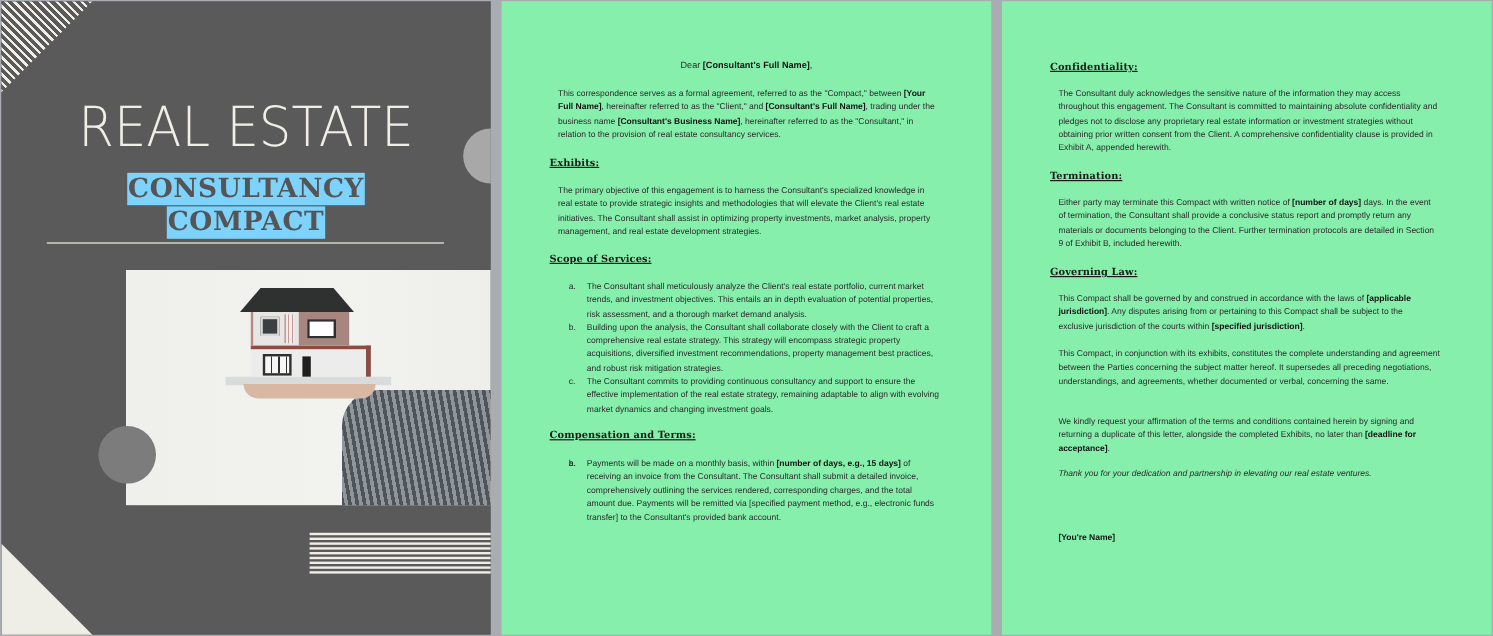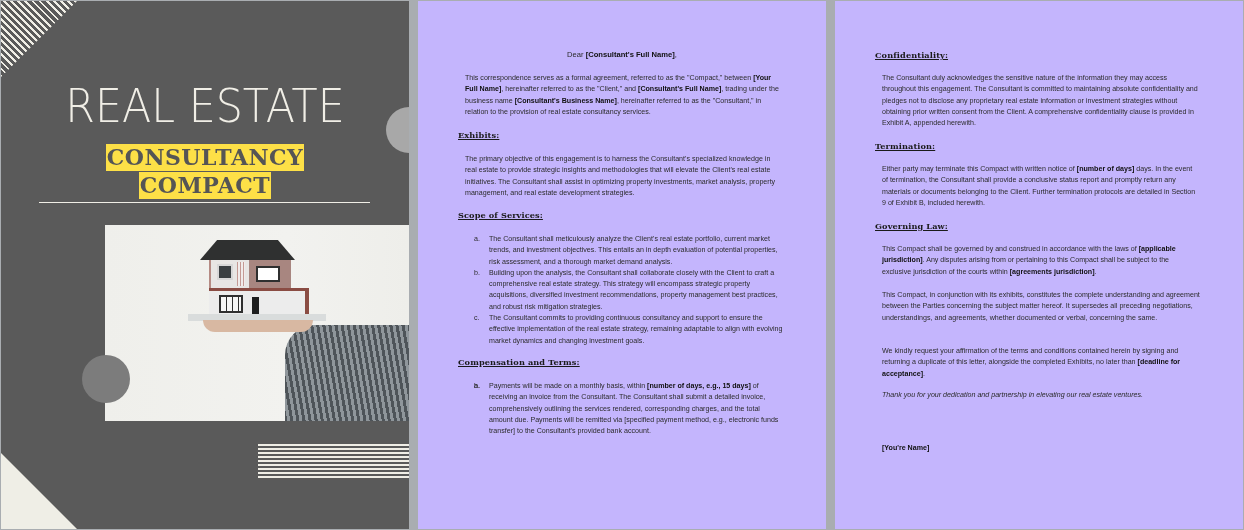--- a/index.html
+++ b/index.html
@@ -1,21 +1,21 @@
 <!DOCTYPE html>
 <html><head>
 <meta charset="utf-8">
 <style>
   * { box-sizing: border-box; margin: 0; padding: 0; }
   html, body { width: 1244px; height: 530px; overflow: hidden; background: #a3a7ab; }
   body { position: relative; font-family: "Liberation Sans", sans-serif; }
 
   .viewer { position: absolute; left: 0; top: 0; width: 1244px; height: 530px; background: #a9adb1; }
 
-  .page { position: absolute; top: 1px; height: 528px; background: #c4b5fd; overflow: hidden; }
+  .page { position: absolute; top: 1px; height: 528px; background: #86efac; overflow: hidden; }
   #page1 { left: 1px; width: 408px; background: #5a5a5a; }
   #page2 { left: 418px; width: 408px; }
   #page3 { left: 835px; width: 408px; }
 
   
   .stripes {
     position: absolute; left: 0; top: 0; width: 76px; height: 76px;
     background: repeating-linear-gradient(45deg, #f0eee6 0 2px, #5a5a5a 2px 5px);
     clip-path: polygon(0 0, 100% 0, 0 100%);
   }
@@ -23,21 +23,21 @@
     position: absolute; left: 0; width: 408px; top: 78px; text-align: center;
     font-family: "DejaVu Sans", sans-serif; font-weight: 200; font-size: 46px;
     color: #f0eee6; letter-spacing: 0px; transform: scaleX(0.93); transform-origin: center;
     -webkit-text-stroke: 0; font-stretch: condensed;
   }
   .cover-sub {
     position: absolute; left: 0; width: 408px; text-align: center;
     font-family: "DejaVu Serif", serif; font-weight: bold; font-size: 22px; color: #555;
     letter-spacing: 0.5px;
   }
-  .cover-sub span { background: #fde047; padding: 0 1px; line-height: 27px; display: inline-block; }
+  .cover-sub span { background: #7dd3fc; padding: 0 1px; line-height: 27px; display: inline-block; }
   #sub1 { top: 143px; }
   #sub2 { top: 171px; }
   .cover-rule { position: absolute; left: 38px; top: 201px; width: 331px; height: 1px; background: #f0eee6; }
   .semicircle {
     position: absolute; left: 385px; top: 106px; width: 46px; height: 46px; border-radius: 50%;
     background: #a8a8a8;
   }
   .photo {
     position: absolute; left: 104px; top: 224px; width: 304px; height: 196px;
     background: linear-gradient(90deg, #efefeb 0%, #f2f2ef 60%, #eeeeea 100%);
@@ -163,21 +163,21 @@
     <div class="heading" style="top:49px;">Confidentiality:</div>
     <div class="para" style="top:72px;">The Consultant duly acknowledges the sensitive nature of the information they may access throughout this engagement. The Consultant is committed to maintaining absolute confidentiality and pledges not to disclose any proprietary real estate information or investment strategies without obtaining prior written consent from the Client. A comprehensive  confidentiality clause is provided in Exhibit A, appended herewith.</div>
 
     <div class="heading" style="top:140px;">Termination:</div>
     <div class="para" style="top:163px;">
       <span>Either party may terminate this Compact with written notice of </span><b class="ph">[number of days]</b><span> days. In the event of termination, the Consultant shall provide a conclusive status report and promptly return any materials or documents belonging to the Client. Further termination protocols are detailed in Section 9 of Exhibit B, included herewith.</span>
     </div>
 
     <div class="heading" style="top:220px;">Governing  Law:</div>
     <div class="para" style="top:243px;">
-      <span>This Compact  shall be governed by and construed in accordance with the laws of </span><b class="ph">[applicable jurisdiction]</b><span>.  Any disputes arising from or pertaining to this Compact shall be subject to the exclusive jurisdiction of the courts within </span><b class="ph">[agreements jurisdiction]</b><span>.</span>
+      <span>This Compact  shall be governed by and construed in accordance with the laws of </span><b class="ph">[applicable jurisdiction]</b><span>.  Any disputes arising from or pertaining to this Compact shall be subject to the exclusive jurisdiction of the courts within </span><b class="ph">[specified jurisdiction]</b><span>.</span>
     </div>
 
     <div class="para" style="top:289px;">This Compact,  in conjunction with its exhibits, constitutes the complete understanding and agreement between the Parties concerning the subject matter hereof. It supersedes all preceding negotiations, understandings, and agreements, whether documented or verbal, concerning  the same.</div>
 
     <div class="para ital" style="top:389px;">Thank you for your dedication and partnership in elevating our real estate ventures.</div>
 
     <div class="para" style="top:345px;">
       <span>We kindly request your affirmation of the terms and conditions contained herein by signing and returning a duplicate of this letter, alongside the completed Exhibits, no later than </span><b class="ph">[deadline for acceptance]</b><span>.</span>
     </div>
     <div class="para" style="top:442px; font-weight:bold; color:#111;">[You're Name]</div>

